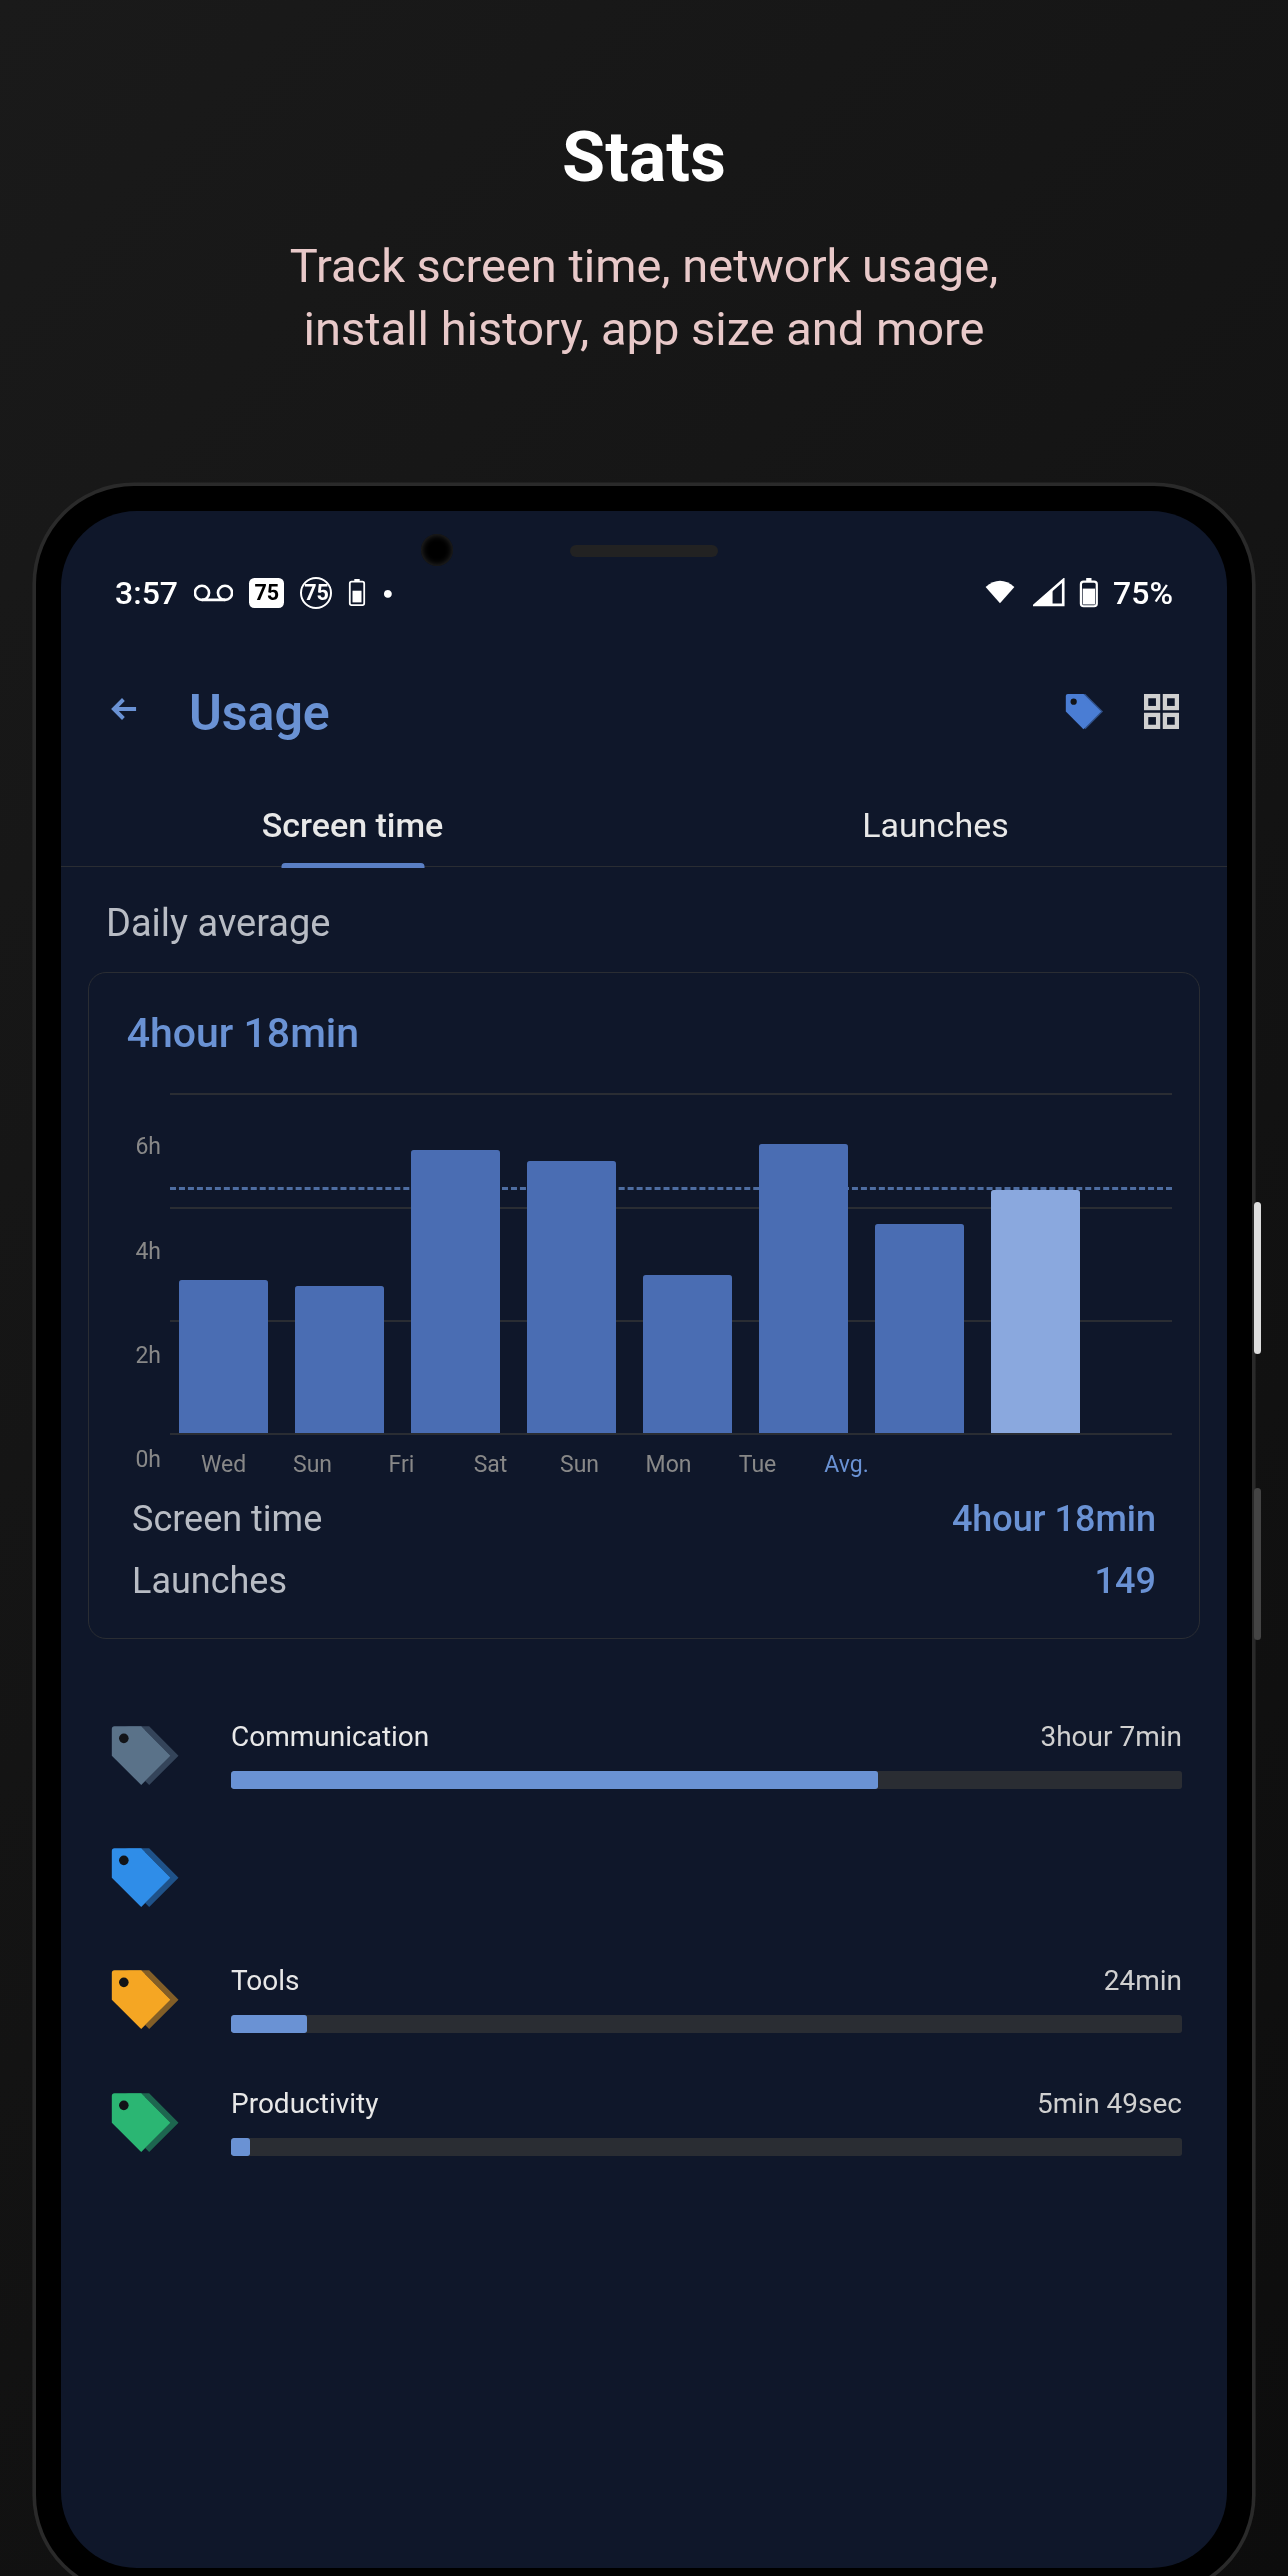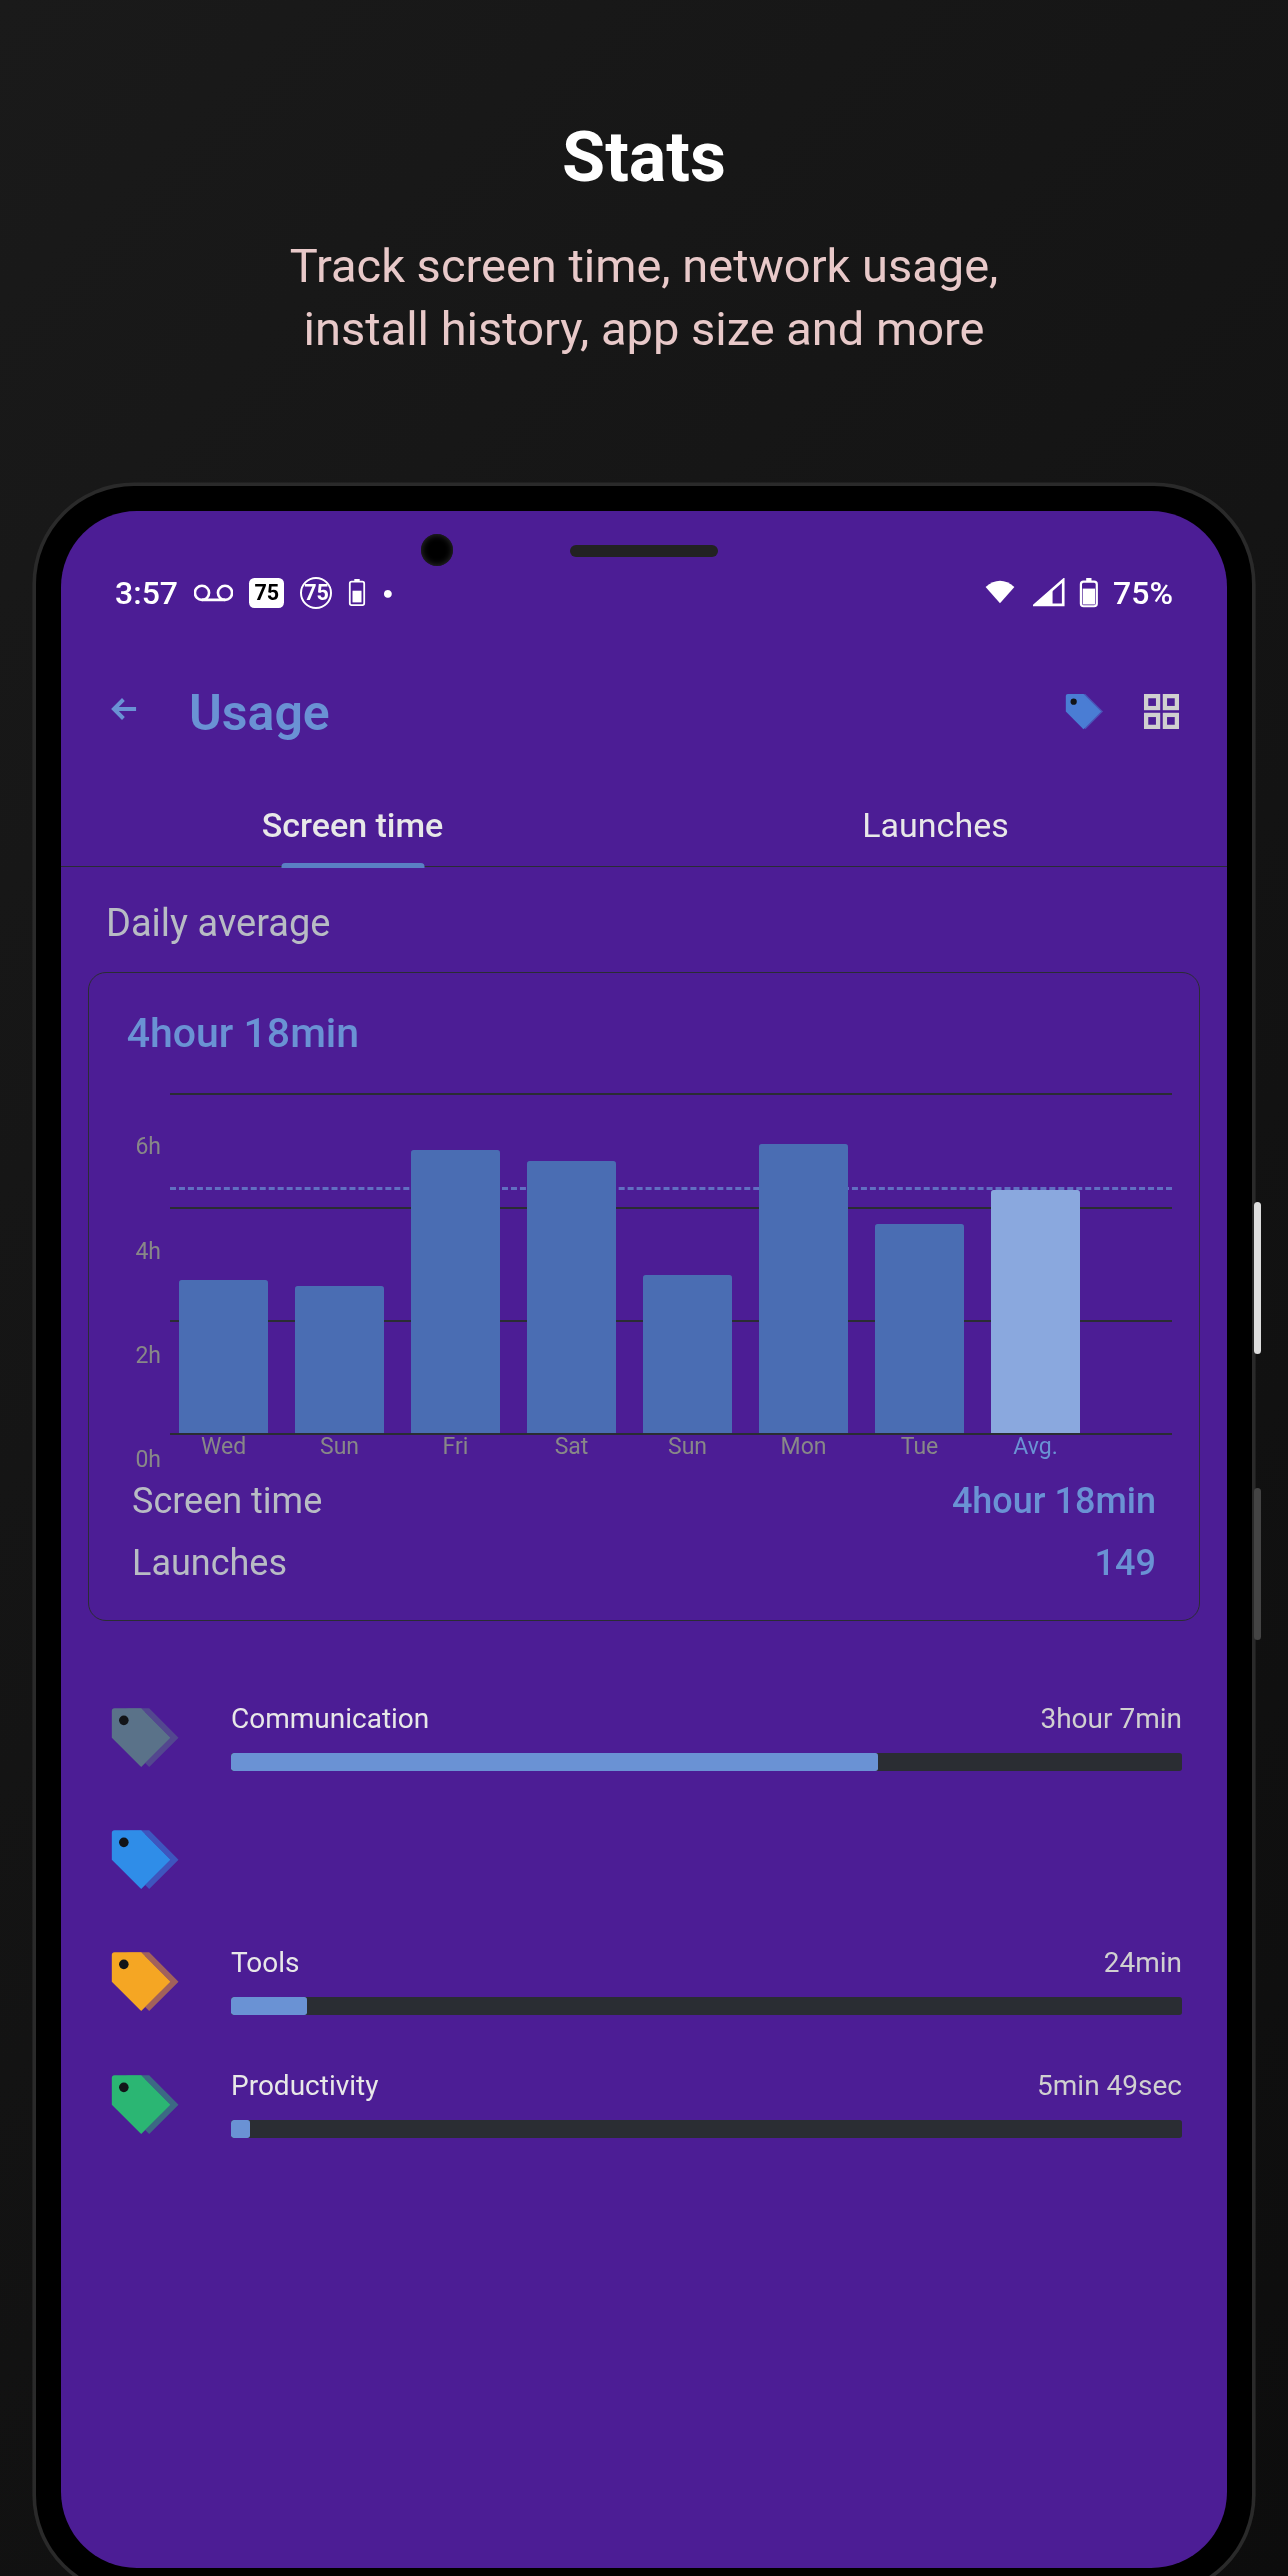--- a/index.html
+++ b/index.html
@@ -30,21 +30,21 @@
     }
     .phone-frame {
       width: 1216px;
       background: #000;
       border-radius: 98px;
       padding: 25px;
       position: relative;
       box-shadow: 0 0 0 3.6px #2a2a2a;
     }
     .phone-screen {
-      background: #4c1d95;
+      background: #0f172a;
       border-radius: 76px;
       overflow: hidden;
       min-height: 2057px;
       padding-bottom: 54px;
     }
     .camera-dot {
       width: 32px; height: 32px; background: #000; border-radius: 50%;
       position: absolute; top: 48px; left: 385px;
       box-shadow: inset 0 0 7.2px #333;
     }
@@ -168,22 +168,21 @@
     }
     .bar {
       width: 89px;
       background: #4a6db3;
       border-radius: 2.7px 2.7px 0 0;
     }
     .bar.avg { background: #8aa8de; }
     .x-labels {
       display: flex;
       margin-left: 54px;
-      margin-top: 0;
-      gap: 27px;
+      margin-top: 18px;
       padding: 0 9px;
     }
     .x-label {
       width: 89px;
       text-align: center;
       font-size: 23px;
       color: #888;
     }
     .x-label.avg { color: #6a92d4; }
     .summary-row {

